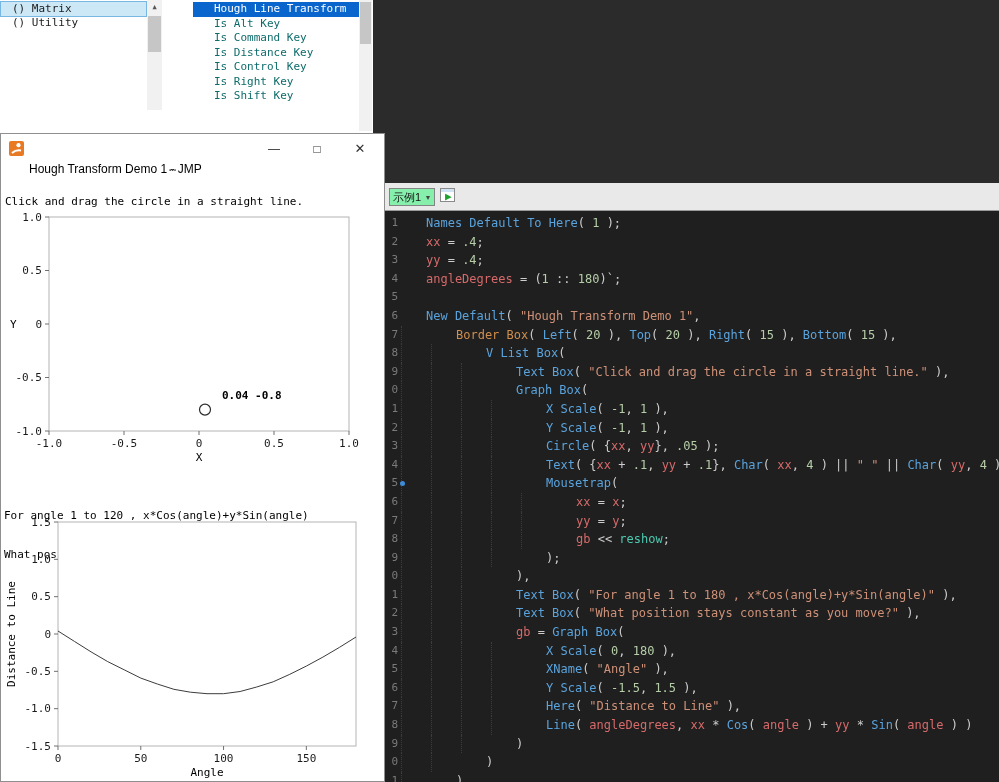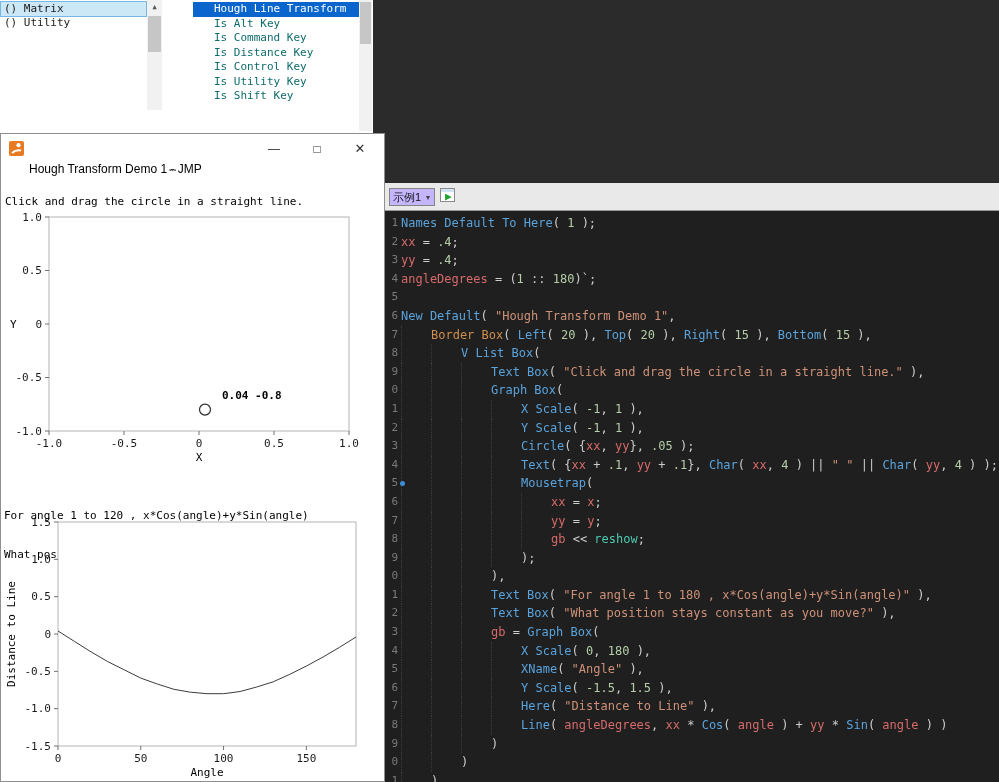--- a/index.html
+++ b/index.html
@@ -1,52 +1,52 @@
 <!DOCTYPE html>
 <html><head>
 <meta charset="utf-8">
 <style>
   html,body{margin:0;padding:0;background:#555;}
   #root{position:relative;width:999px;height:782px;overflow:hidden;background:#ffffff;
         font-family:"DejaVu Sans Mono","Liberation Mono",monospace;}
   
   #top-white{position:absolute;left:0;top:0;width:373px;height:133px;background:#ffffff;}
   #tree-items{position:absolute;left:1px;top:2px;width:145px;font-size:11px;color:#1b1b1b;}
-  .tree-row{height:14px;line-height:14px;padding-left:3px;white-space:pre;cursor:default;}
+  .tree-row{height:14px;line-height:14px;padding-left:11px;white-space:pre;cursor:default;}
   .tree-row.sel{background:#cce7f5;outline:1px solid #79b7e3;}
   .vscroll{position:absolute;background:#f1f1f1;}
   .vthumb{position:absolute;left:1px;right:1px;background:#c6c6c6;}
   .scroll-btn{position:absolute;left:0;top:0;width:100%;height:14px;background:#f1f1f1;
               text-align:center;font-size:7px;line-height:14px;color:#555;}
   #function-list{position:absolute;left:193px;top:2px;width:164px;font-size:11px;}
   .fl-row{height:14.5px;line-height:14.5px;white-space:pre;cursor:default;}
   .fl-label{display:inline-block;padding:0 21px;color:#0e6b6b;}
   .fl-label.sel{background:#0a66cc;color:#ffffff;}
   
   #dark-top{position:absolute;left:373px;top:0;width:626px;height:183px;background:#2b2b2b;}
   
   #editor-toolbar{position:absolute;left:385px;top:183px;width:614px;height:28px;background:#e9e9e9;
                   border-bottom:1px solid #9a9a9a;box-sizing:border-box;}
-  #example-dropdown{position:absolute;left:4px;top:5px;width:46px;height:18px;background:#c4b5fd;
+  #example-dropdown{position:absolute;left:4px;top:5px;width:46px;height:18px;background:#86efac;
                     border:1px solid #848484;box-sizing:border-box;display:flex;align-items:center;
                     font-family:Liberation Sans, sans-serif;font-size:11px;color:#111;}
   #example-dropdown .lbl{flex:1;padding-left:3px;white-space:nowrap;overflow:hidden;}
   #example-dropdown .arr{width:12px;font-size:7px;color:#444;text-align:center;}
   #run-button{position:absolute;left:55px;top:4px;width:18px;height:19px;cursor:default;}
   #run-button .box{position:absolute;left:0;top:1px;width:15px;height:14px;background:#ffffff;
                    border:1px solid #8a8a8a;box-sizing:border-box;}
   #run-button .box .tb{position:absolute;left:0;top:0;width:100%;height:3px;background:#cfe3f5;}
   #run-button .tri{position:absolute;left:5px;top:3px;font-size:11px;color:#1ea32e;line-height:14px;}
   
   #script-editor{position:absolute;left:385px;top:211px;width:614px;height:571px;background:#1f1f1f;
                  overflow:hidden;padding-top:3px;box-sizing:border-box;}
   .ed-row{display:flex;height:18.6px;line-height:18.6px;position:relative;font-size:12px;color:#d4d4d4;}
   .gut{width:13px;flex:none;text-align:right;padding-right:3px;color:#7a7a7a;font-size:11px;}
   .ind{width:29px;flex:none;border-left:1px dotted #3c3c3c;}
-  .cl{white-space:pre;}
+  .cl{white-space:pre;margin-left:25px;}
   .mark{position:absolute;left:15px;top:7px;width:5px;height:5px;border-radius:50%;background:#3f8cd6;}
   .tk-f{color:#5aa3dc}.tk-v{color:#d66a6a}.tk-s{color:#ce9178}.tk-s2{color:#cf8e4f}
   .tk-n{color:#b5cea8}.tk-p{color:#cdcdcd}.tk-m{color:#4ec9b0}
   
   #jmp-window{position:absolute;left:0;top:133px;width:385px;height:649px;background:#ffffff;
               border:1px solid #8f8f8f;box-sizing:border-box;}
   #titlebar{position:absolute;left:0;top:0;width:100%;height:30px;background:#ffffff;}
   #title-text{position:absolute;left:28px;top:8px;font-family:"Liberation Sans","DejaVu Sans",sans-serif;
               font-size:12px;color:#000;white-space:nowrap;margin-top:20px;}
   #app-icon{position:absolute;left:8px;top:7px;}
@@ -77,21 +77,21 @@
     <div class="vscroll" style="left:147px;top:0;width:15px;height:110px;">
       <div class="scroll-btn">▲</div>
       <div class="vthumb" style="top:16px;height:36px;"></div>
     </div>
     <div id="function-list">
         <div class="fl-row"><span class="fl-label sel">Hough Line Transform</span></div>
         <div class="fl-row"><span class="fl-label">Is Alt Key</span></div>
         <div class="fl-row"><span class="fl-label">Is Command Key</span></div>
         <div class="fl-row"><span class="fl-label">Is Distance Key</span></div>
         <div class="fl-row"><span class="fl-label">Is Control Key</span></div>
-        <div class="fl-row"><span class="fl-label">Is Utility Key</span></div>
+        <div class="fl-row"><span class="fl-label">Is Right Key</span></div>
         <div class="fl-row"><span class="fl-label">Is Shift Key</span></div>
       </div>
     <div class="vscroll" style="left:359px;top:0;width:13px;height:131px;">
       <div class="vthumb" style="top:2px;height:42px;"></div>
     </div>
   </div>
 
   <div id="editor-toolbar">
     <div id="example-dropdown">
       <span class="lbl">示例1</span>

